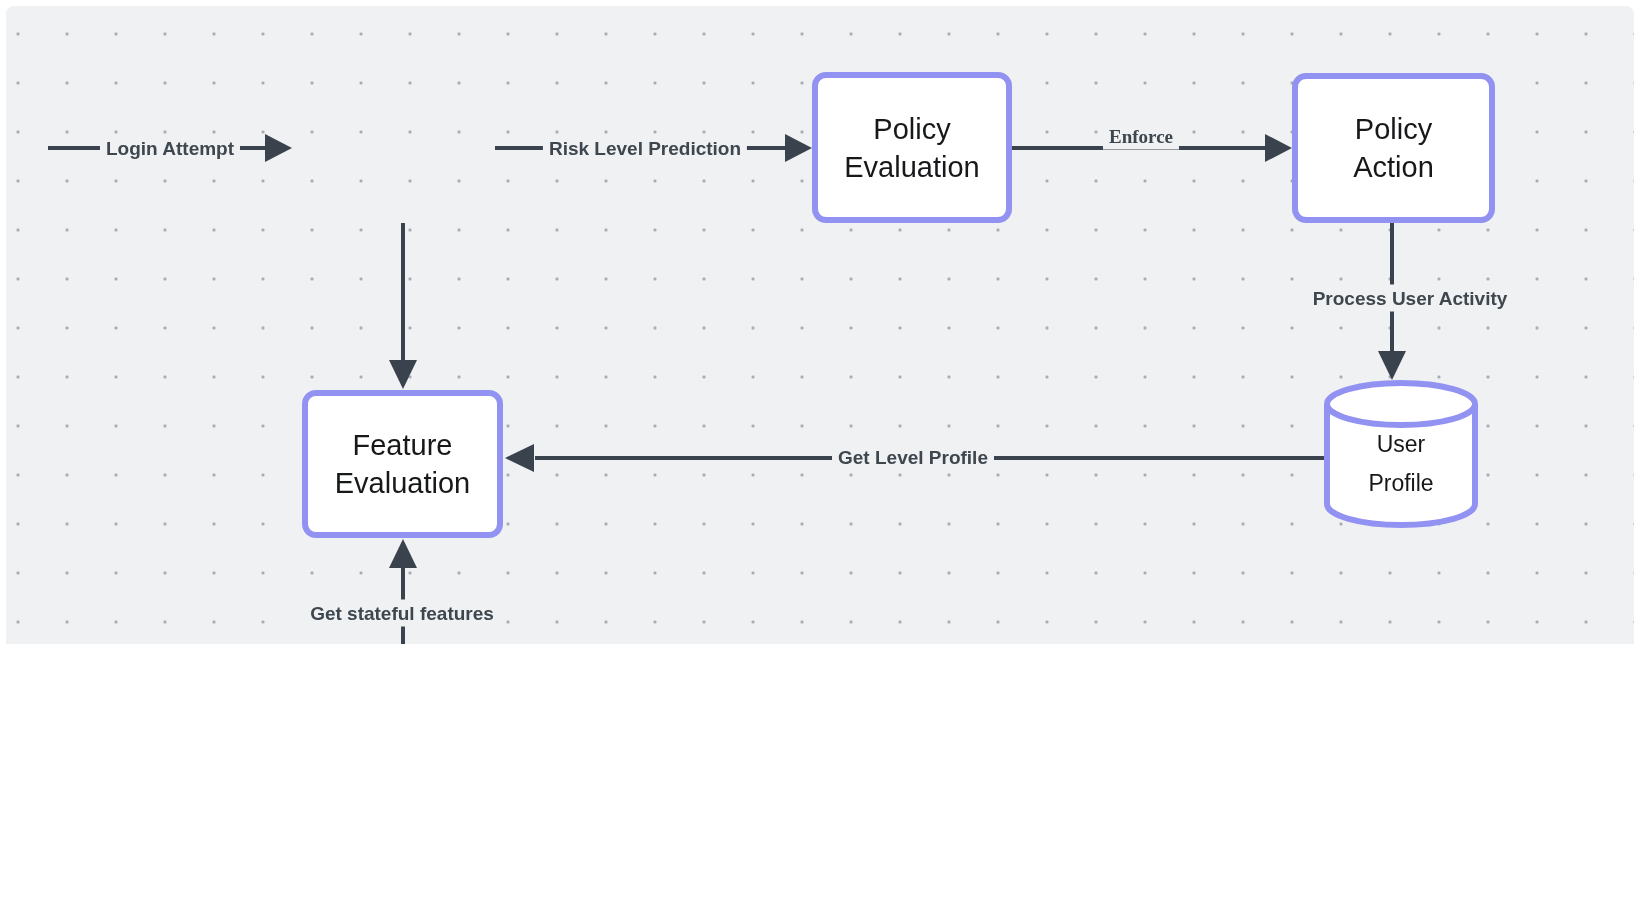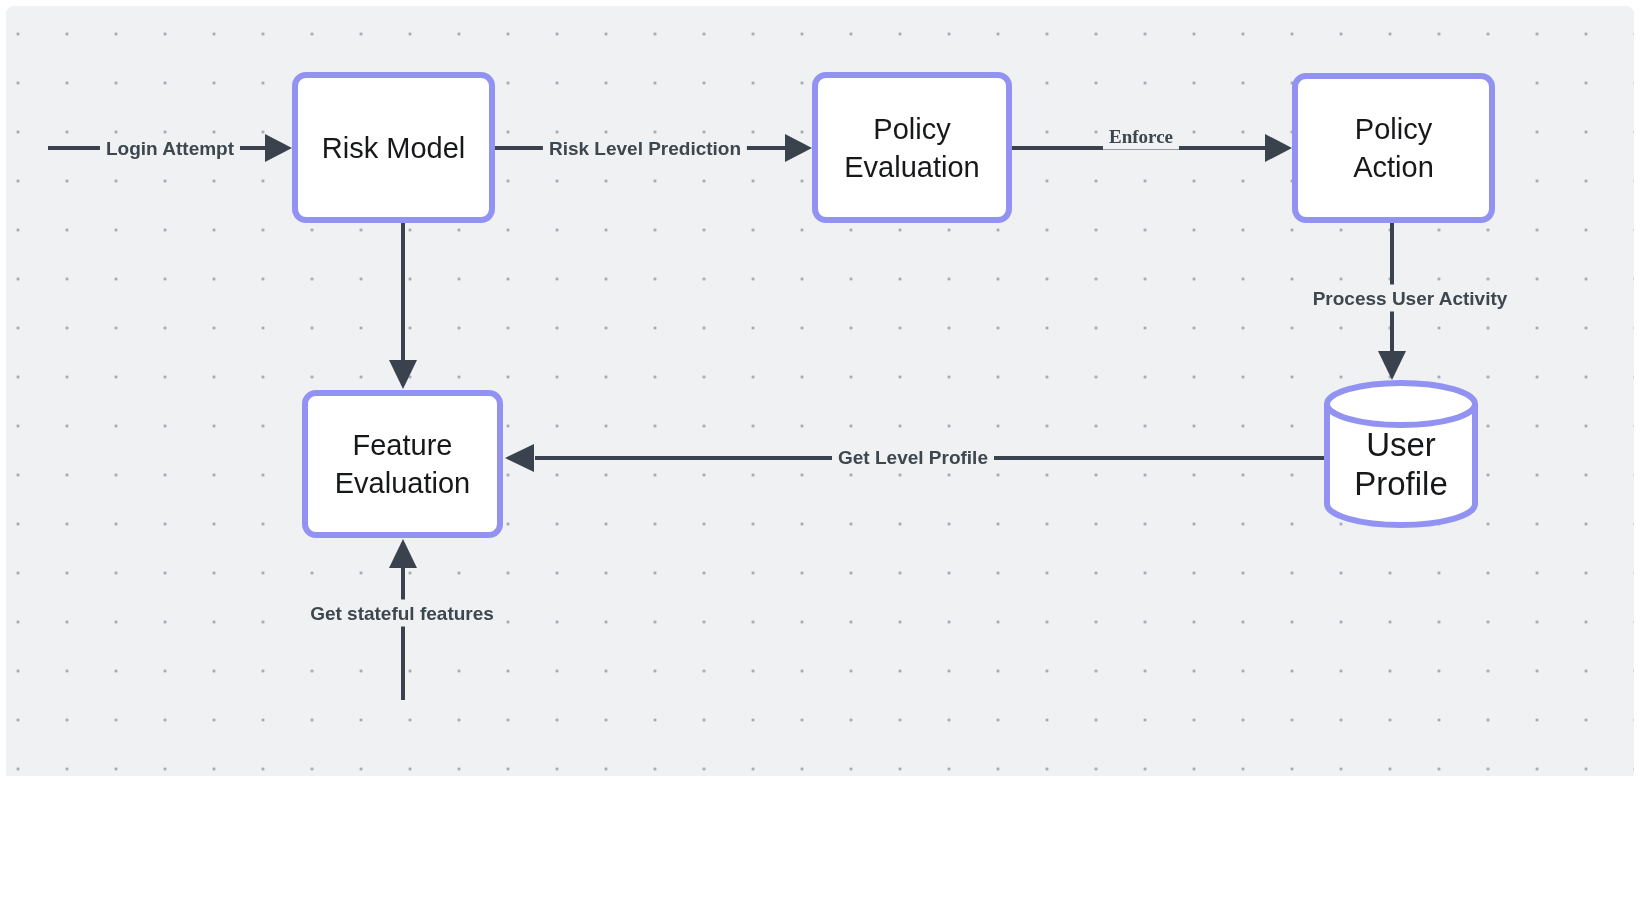--- a/index.html
+++ b/index.html
@@ -10,21 +10,21 @@
     --node-fill: #ffffff;
     --node-text: #17181a;
     --edge-color: #3a434d;
     --edge-label-color: #3e464e;
   }
   * { margin: 0; padding: 0; }
   html, body { background: var(--page-bg); }
   .page {
     position: relative;
     width: 1640px;
-    height: 776px;
+    height: 644px;
     background: var(--page-bg);
     overflow: hidden;
     font-family: "Liberation Sans", sans-serif;
   }
   .canvas {
     position: absolute;
     left: 6px; top: 6px;
     width: 1628px; height: 892px;
     border-radius: 8px;
     background-color: var(--canvas-bg);
@@ -72,21 +72,21 @@
     white-space: pre-line;
   }
   .cylinder { position: absolute; }
   .cylinder svg { position: absolute; left: 0; top: 0; }
   .cylinder .cyl-label {
     position: absolute;
     left: 0; right: 0; top: 20px; bottom: 0;
     display: flex;
     align-items: center;
     justify-content: center;
-    font-size: 33px;
+    font-size: 23px;
     line-height: 39px;
     color: var(--node-text);
     text-align: center;
     white-space: pre-line;
   }
   .cyl-body { fill: var(--node-fill); stroke: var(--node-border); stroke-width: 6; }
 </style>
 </head>
 <body>
 
@@ -118,21 +118,20 @@
     <polygon class="arrowhead" points="403,539 389,568 417,568"></polygon>
   </svg>
 
   <div class="edge-label" style="left:170px; top:148px;">Login Attempt</div>
   <div class="edge-label" style="left:645px; top:148px;text-align:center;">Risk Level Prediction</div>
   <div class="edge-label" style="left:1141px; top:136px;font-family:Liberation Serif, serif;">Enforce</div>
   <div class="edge-label" style="left:1392px; top:298px;margin-left:18px;">Process User Activity</div>
   <div class="edge-label" style="left:913px; top:457px;">Get Level Profile</div>
   <div class="edge-label" style="left:402px; top:613px;">Get stateful features</div>
 
-  <div class="node" style="left:292px; top:72px; width:203px; height:151px;">Risk Model</div>
   <div class="node" style="left:812px; top:72px; width:200px; height:151px;">Policy
 Evaluation</div>
   <div class="node" style="left:1292px; top:73px; width:203px; height:150px;">Policy
 Action</div>
   <div class="node" style="left:302px; top:390px; width:201px; height:148px;">Feature
 Evaluation</div>
 
   <div class="cylinder" style="left:1324px; top:380px; width:154px; height:148px;">
     <svg width="154" height="148" viewBox="0 0 154 148">
       <path class="cyl-body" d="M 3 24 L 3 124 A 74 21 0 0 0 151 124 L 151 24"></path>

